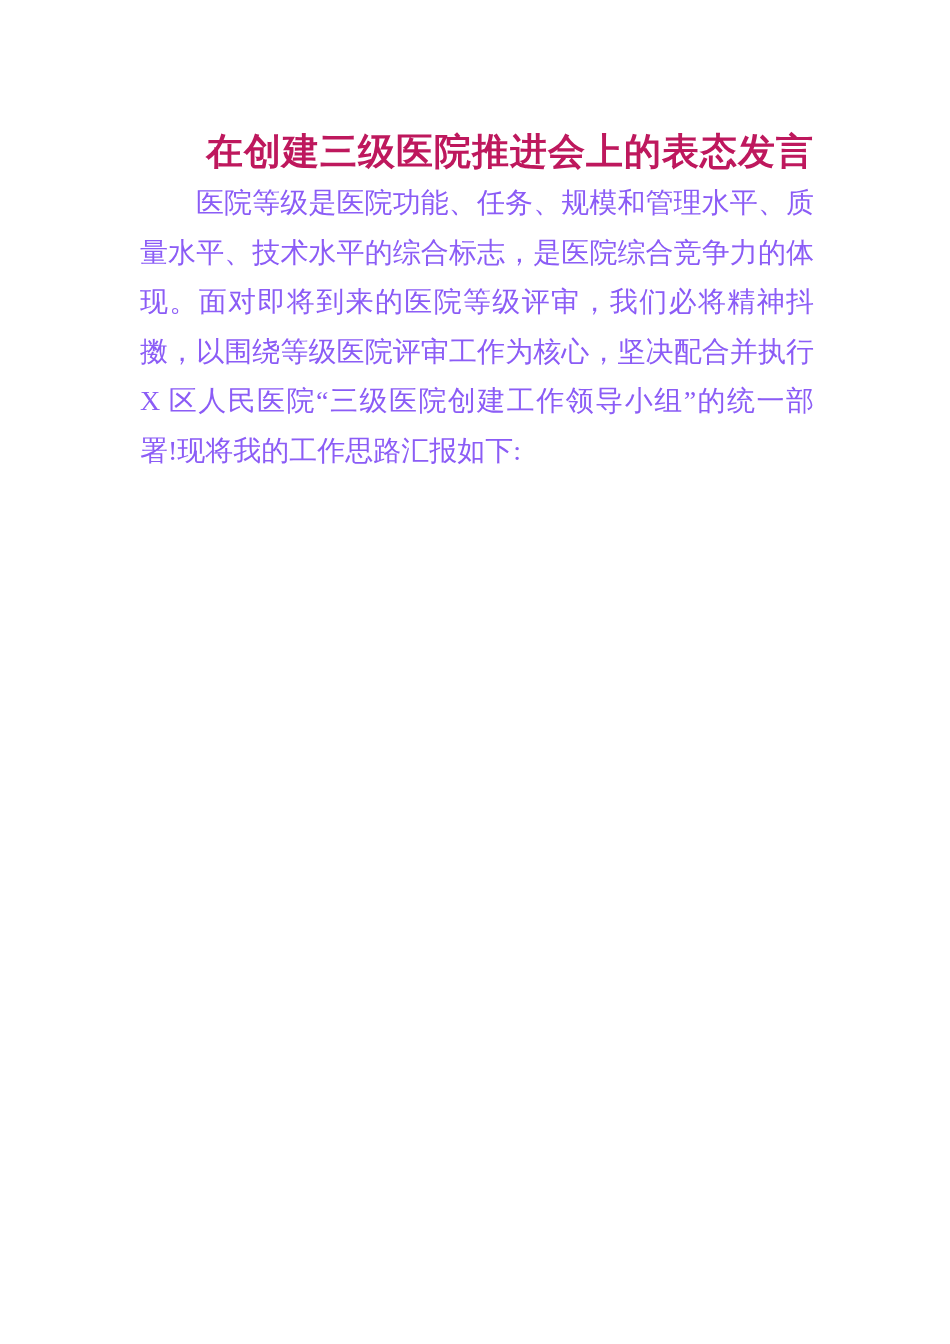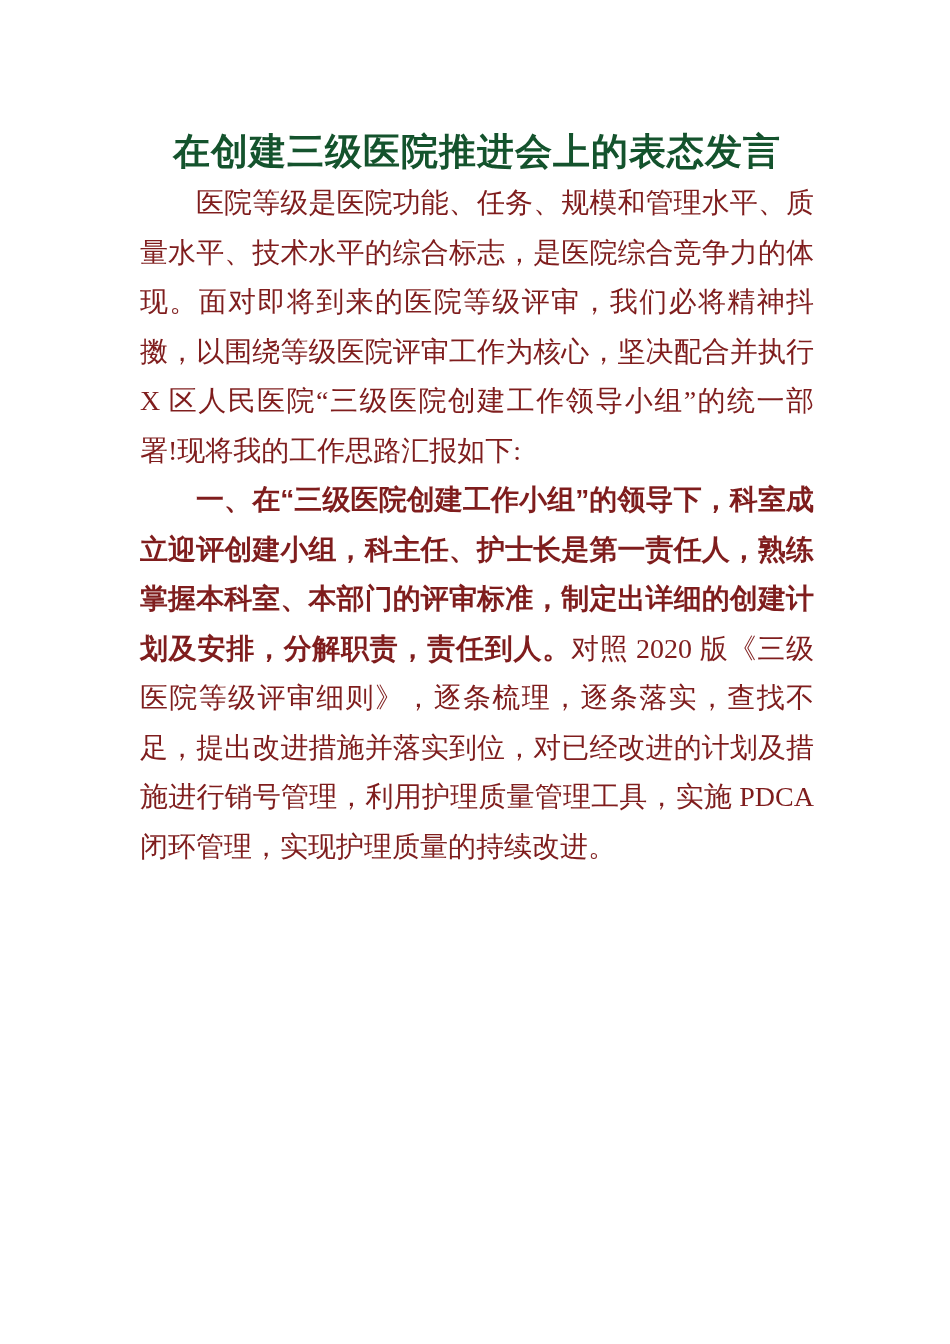--- a/index.html
+++ b/index.html
@@ -19,48 +19,47 @@
     left: 140px;
     top: 126px;
     width: 674px;
     color: #000000;
   }
   .doc-title {
     font-family: "Liberation Sans", sans-serif;
     font-weight: 700;
     font-size: 37px;
     line-height: 52px;
-    text-align: center;
+    text-align: right;
     letter-spacing: 1px;
-    color: #14532d;
+    color: #be185d;
     margin: 0 0 0 0;
   }
   .para {
     font-family: "Liberation Serif", serif;
     font-size: 28px;
     line-height: 49.5px;
     text-align: justify;
     text-justify: inter-ideograph;
     text-indent: 2em;
     margin: 0;
-    color: #7f1d1d;
+    color: #8b5cf6;
   }
   .seg-regular {
     font-family: "Liberation Serif", serif;
     font-weight: 400;
   }
   .seg-bold {
     font-family: "Liberation Sans", sans-serif;
     font-weight: 700;
   }
 </style>
 </head>
 <body>
 
 <div class="page">
   <div class="content">
     <h1 class="doc-title">在创建三级医院推进会上的表态发言</h1>
     <div id="paragraphs">
         <p class="para"><span class="seg-regular">医院等级是医院功能、任务、规模和管理水平、质量水平、技术水平的综合标志，是医院综合竞争力的体现。面对即将到来的医院等级评审，我们必将精神抖擞，以围绕等级医院评审工作为核心，坚决配合并执行 X 区人民医院“三级医院创建工作领导小组”的统一部署!现将我的工作思路汇报如下:</span></p>
-        <p class="para"><span class="seg-bold">一、在“三级医院创建工作小组”的领导下，科室成立迎评创建小组，科主任、护士长是第一责任人，熟练掌握本科室、本部门的评审标准，制定出详细的创建计划及安排，分解职责，责任到人。</span><span class="seg-regular">对照 2020 版《三级医院等级评审细则》，逐条梳理，逐条落实，查找不足，提出改进措施并落实到位，对已经改进的计划及措施进行销号管理，利用护理质量管理工具，实施 PDCA 闭环管理，实现护理质量的持续改进。</span></p>
       </div>
   </div>
 </div>
 
 </body></html>

